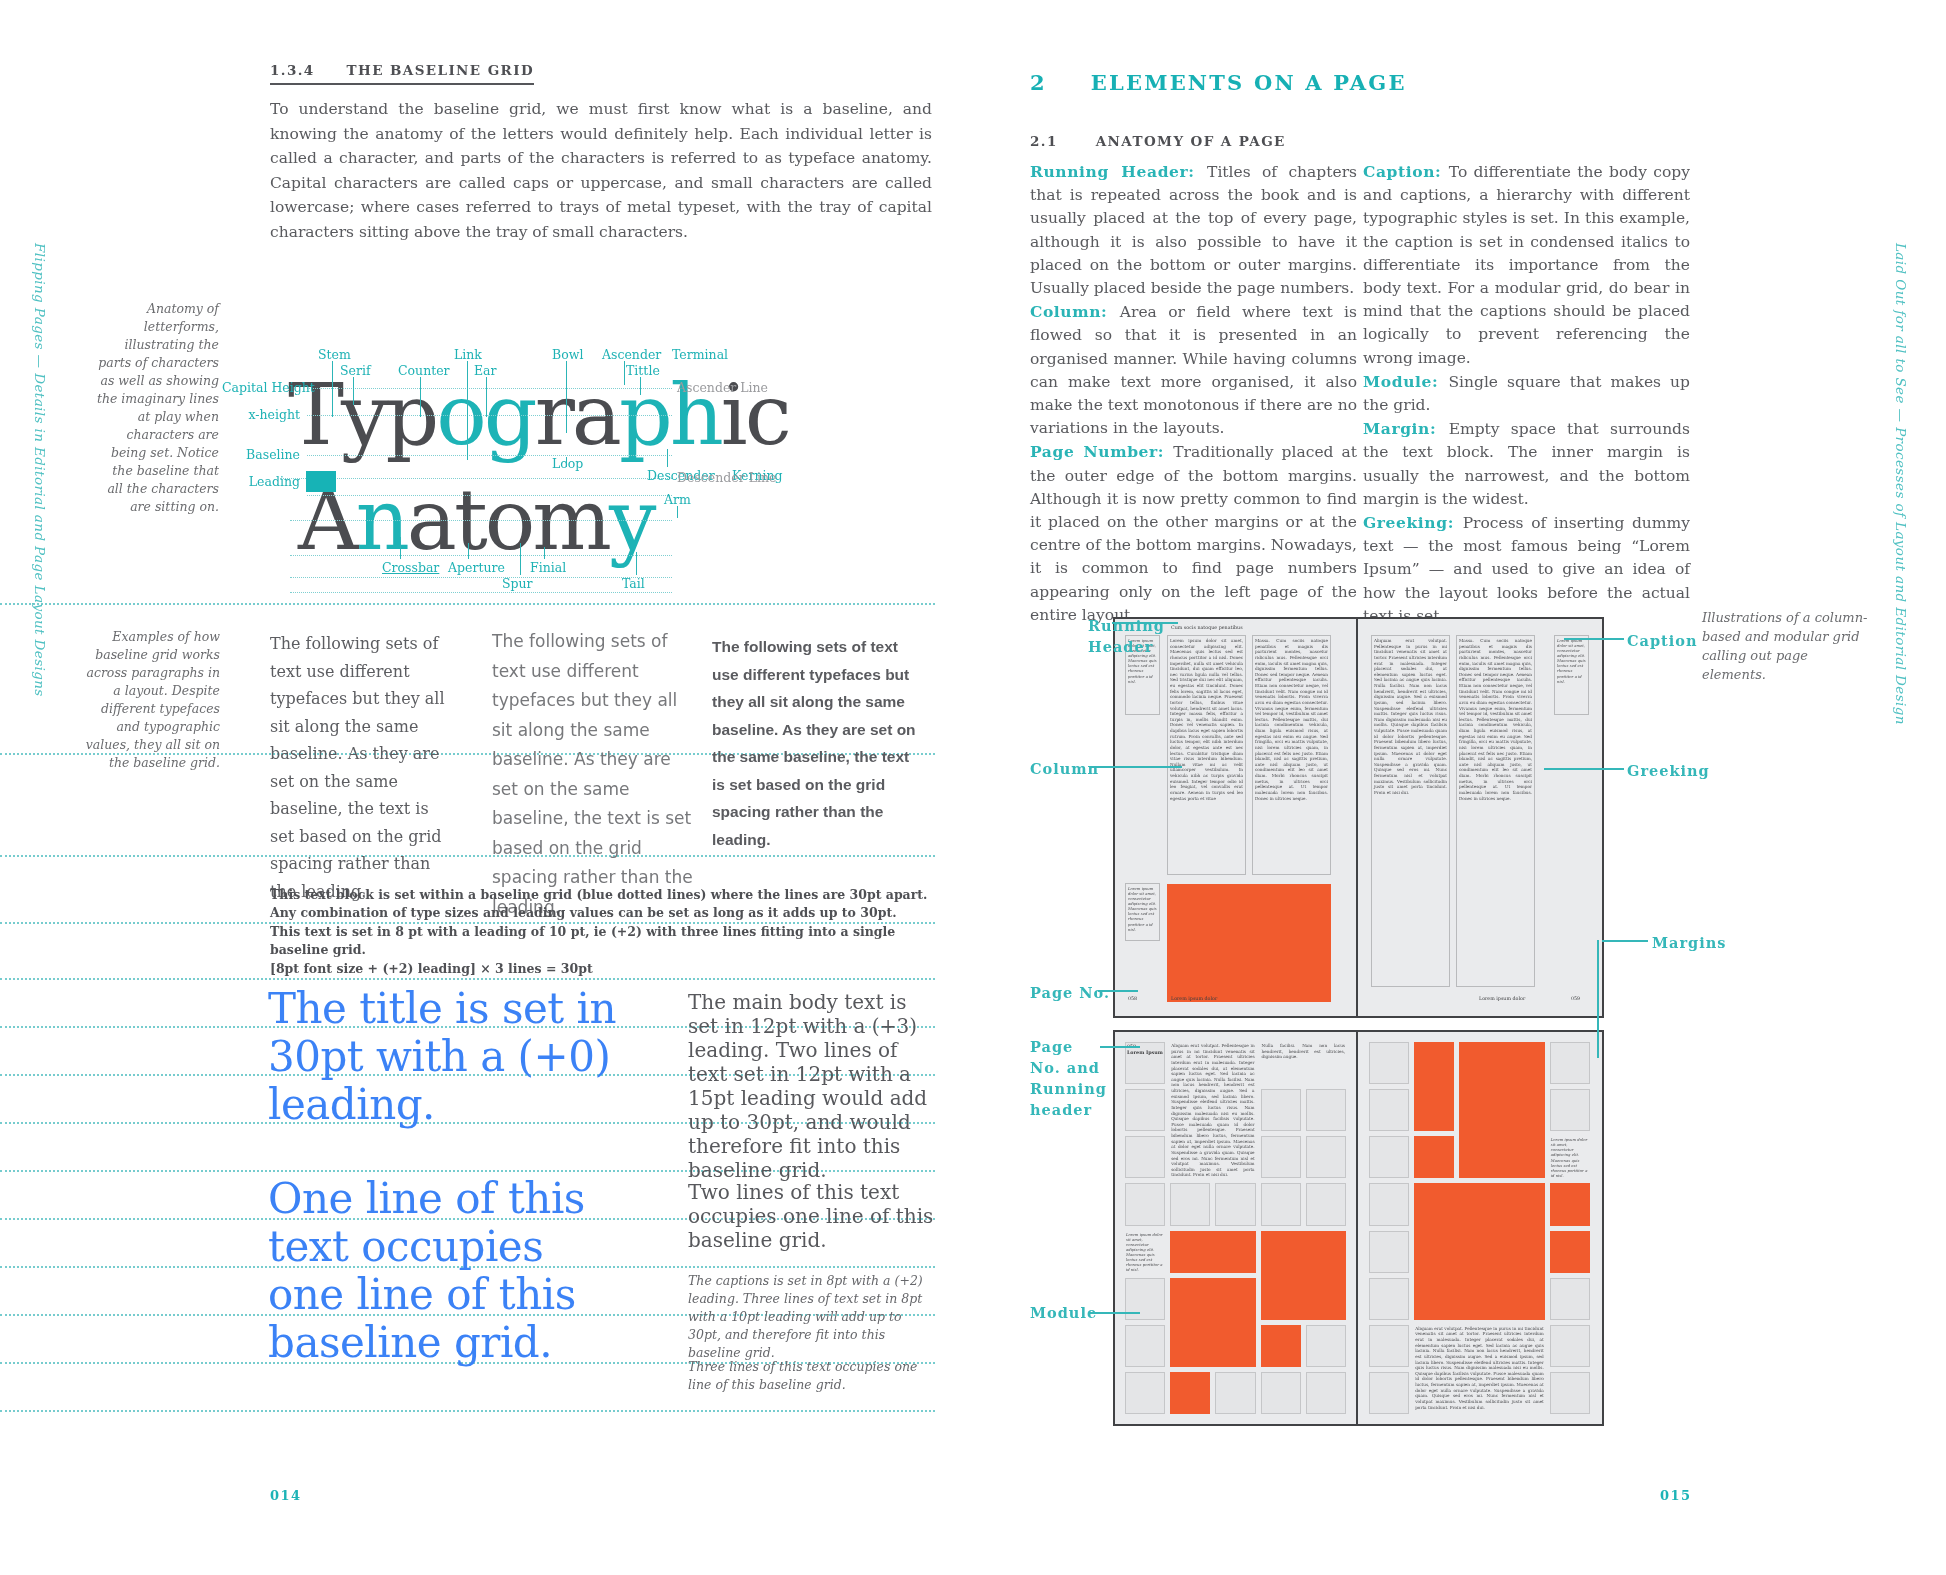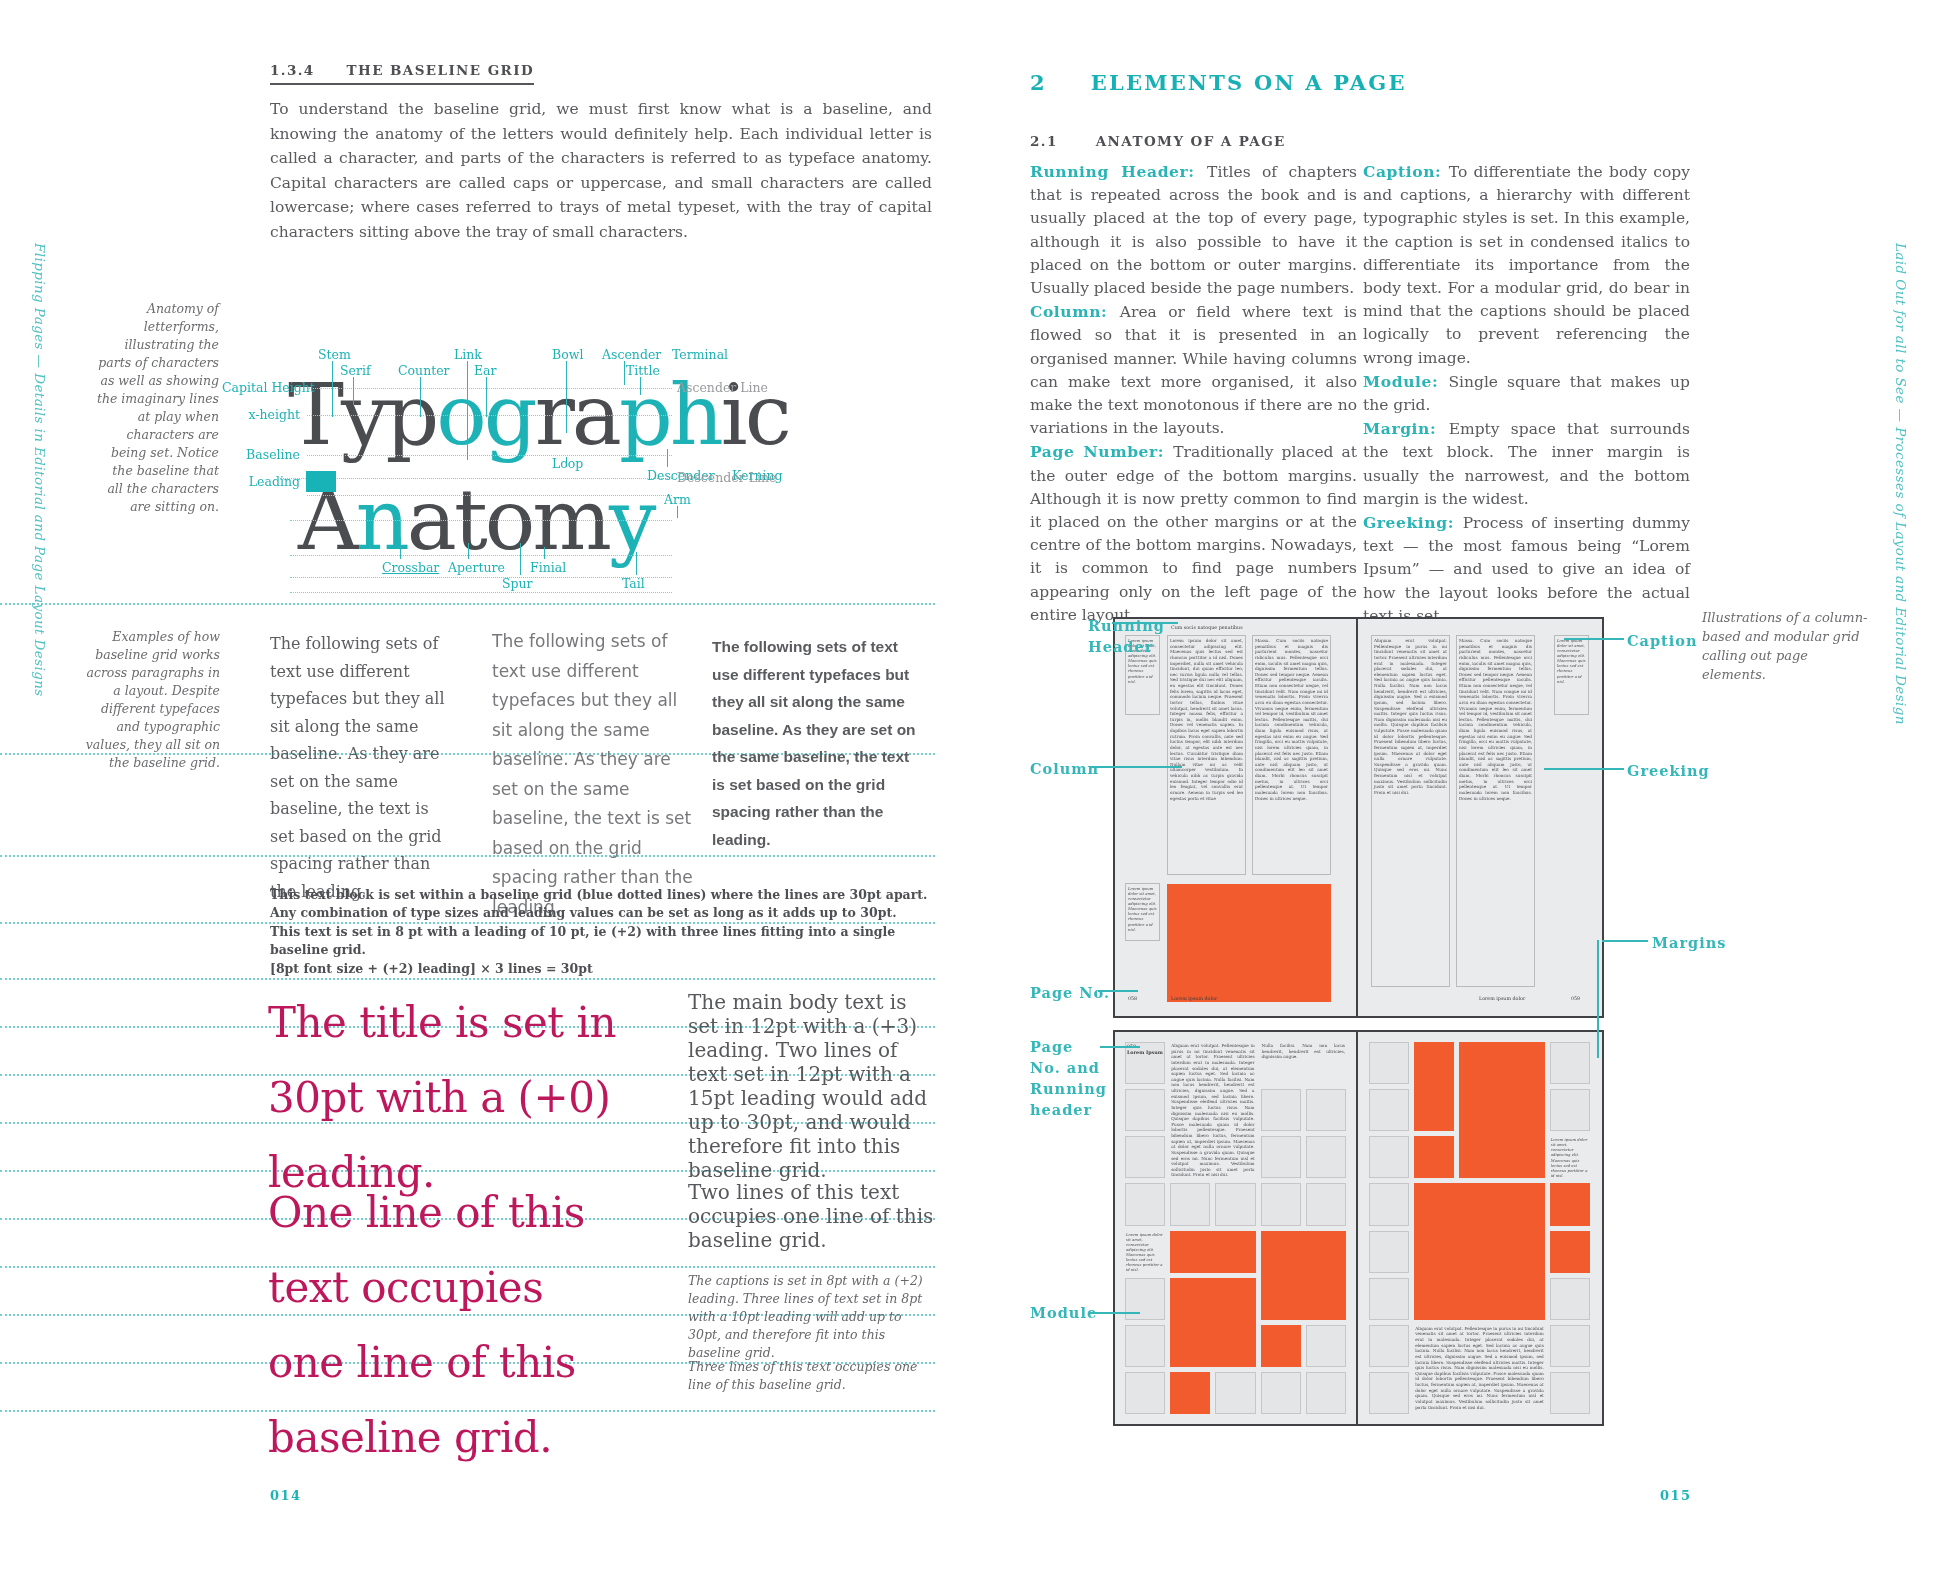--- a/index.html
+++ b/index.html
@@ -35,21 +35,21 @@
   .dgsq{position:absolute;width:30px;height:21px;background:#17b3b6;}
   
   .samp{position:absolute;z-index:1;}
   .samp1{left:270px;top:630px;width:176px;font-size:16px;line-height:27.5px;color:#5c5d61;}
   .samp2{left:492px;top:627px;width:204px;font-family:"DejaVu Sans",sans-serif;font-weight:normal;
          font-size:17px;line-height:29.5px;color:#77787b;}
   .samp3{left:712px;top:633px;width:204px;font-family:"Liberation Sans",sans-serif;font-weight:bold;
          font-size:15.5px;line-height:27.5px;color:#5a5b5f;}
   .gridnote{position:absolute;left:270px;top:886px;width:680px;font-size:12.5px;line-height:18.4px;
             font-weight:bold;color:#4f5054;z-index:1;}
-  .bigserif{position:absolute;font-size:42px;line-height:75px;color:#be185d;letter-spacing:-.5px;z-index:1;}
+  .bigserif{position:absolute;font-size:42px;line-height:48px;color:#3b82f6;letter-spacing:-.5px;z-index:1;}
   .bodysamp{position:absolute;font-size:20px;line-height:24px;color:#57585c;z-index:1;}
   .capnote{position:absolute;font-style:italic;font-size:12.5px;line-height:18px;color:#66676b;z-index:1;}
   .folio{position:absolute;font-size:13px;font-weight:bold;letter-spacing:1.5px;color:#1db3b6;z-index:1;}
   
   .chaphead{position:absolute;left:1030px;top:70px;display:flex;gap:44px;color:#17b0b4;
             font-size:21px;font-weight:bold;letter-spacing:2.2px;z-index:1;}
   .sec2head{position:absolute;left:1030px;top:133px;display:flex;gap:38px;font-size:13.5px;
             font-weight:bold;letter-spacing:1.4px;color:#4e4f53;z-index:1;}
   .defs{position:absolute;top:160px;width:327px;font-size:15.5px;line-height:23.2px;
         text-align:justify;color:#595a5e;z-index:1;}

